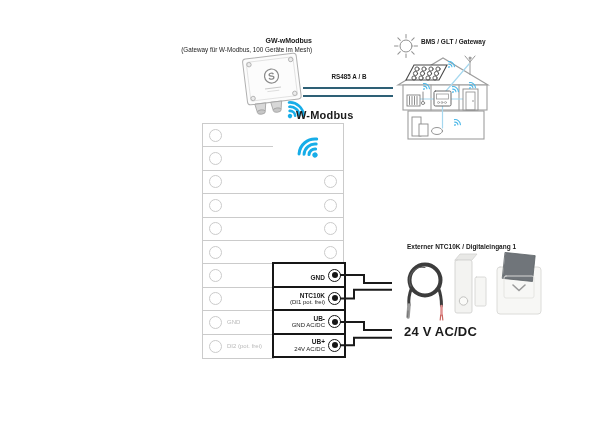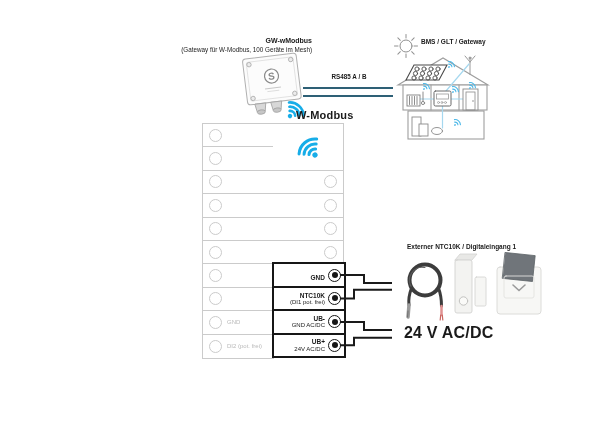--- a/index.html
+++ b/index.html
@@ -38,21 +38,21 @@
   .bc-g{top:262.4px;} .bc-n{top:285.8px;} .bc-um{top:309.2px;} .bc-up{top:332.6px;}
   .bc-text{text-align:right;line-height:1.1;white-space:nowrap;}
   .bc-label{font-size:6.5px;font-weight:bold;}
   .bc-sub{font-size:6px;}
   .term{width:13px;height:13px;border:1.5px solid #161616;border-radius:50%;box-sizing:border-box;
         display:flex;align-items:center;justify-content:center;flex:none;background:#fff;}
   .term .dot{width:6px;height:6px;background:#161616;border-radius:50%;}
 
   
   .external-label{left:407px;top:243px;font-size:6.5px;font-weight:bold;}
-  .power-label{left:404px;top:324px;font-size:16px;font-weight:bold;letter-spacing:.2px;}
+  .power-label{left:404px;top:324px;font-size:13px;font-weight:bold;letter-spacing:.2px;}
 
   svg{display:block;}
 </style>
 </head>
 <body>
 
 <div class="stage">
 
   <div class="abs device-title-block">
     <div class="device-title">GW-wModbus</div>

